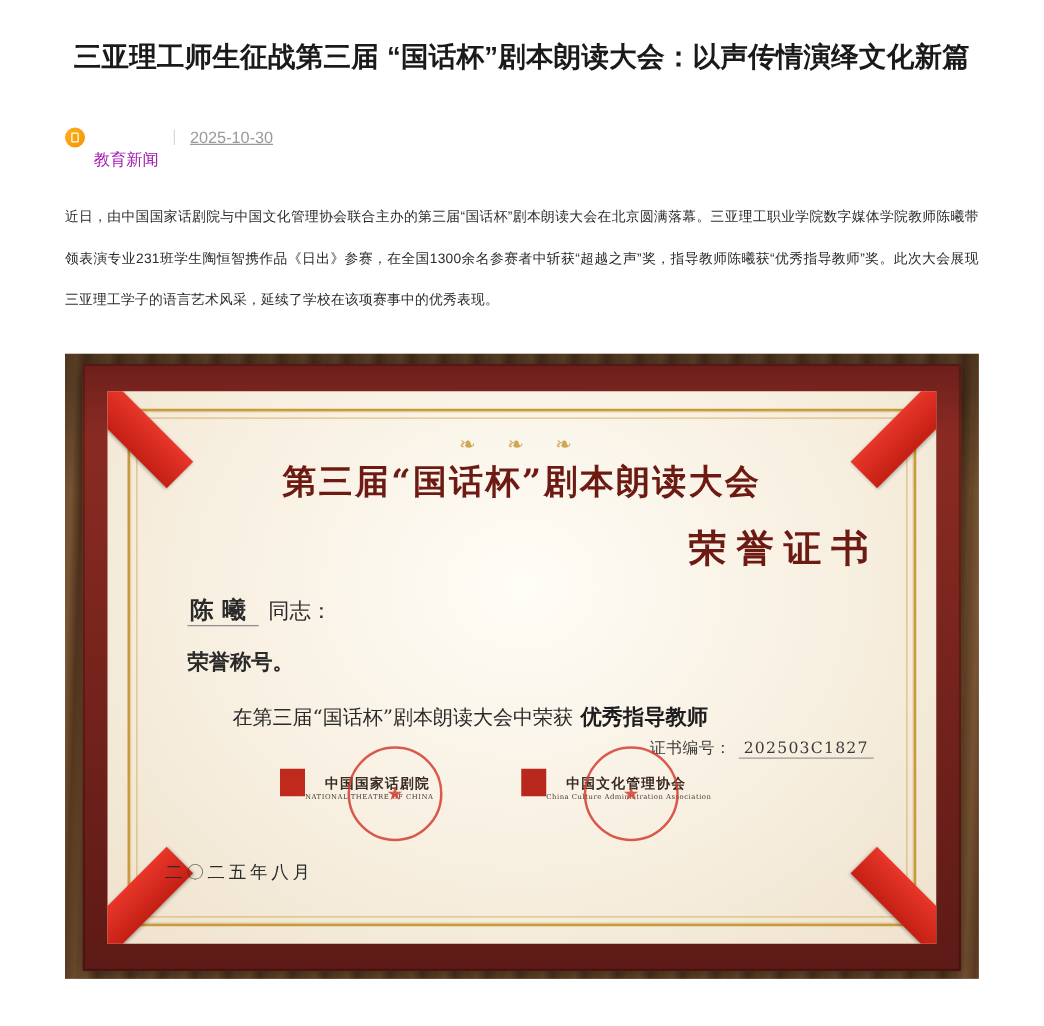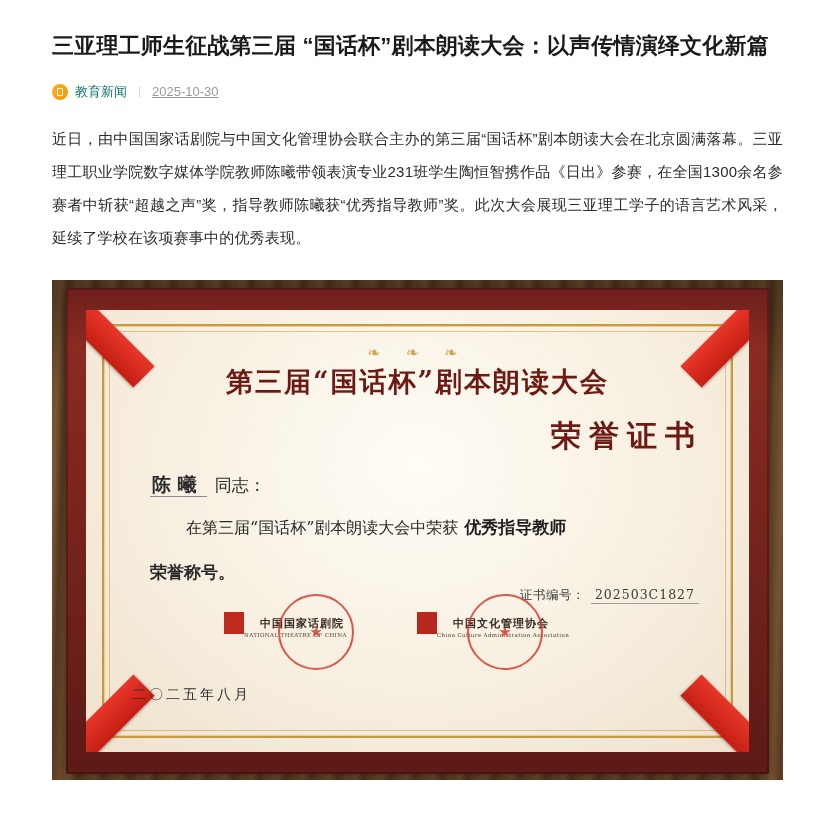--- a/index.html
+++ b/index.html
@@ -19,20 +19,21 @@
     box-sizing: border-box;
     padding: 28px 52px 0 52px;
   }
   .article-title {
     font-size: 22px;
     line-height: 36px;
     font-weight: 700;
     color: #1a1a1a;
     letter-spacing: 0.2px;
     margin: 0 0 20px 0;
+    text-align: center;
   }
   .meta-row {
     display: flex;
     align-items: center;
     margin: 0 0 22px 0;
   }
   .source-badge {
     display: inline-flex;
     align-items: center;
   }
@@ -52,38 +53,39 @@
     left: 5px;
     top: 4px;
     width: 6px;
     height: 8px;
     border: 1.4px solid #ffffff;
     border-radius: 1px;
     box-sizing: border-box;
   }
   .source-name {
     font-size: 13px;
-    color: #0f766e;
+    color: #a21caf;
     line-height: 16px;
+    margin-top: 36px;
   }
   .meta-divider {
     width: 1px;
     height: 12px;
     background: #d8d8d8;
     margin: 0 12px;
     display: inline-block;
   }
   .meta-date {
     font-size: 13px;
     color: #9a9a9a;
     line-height: 16px;
     text-decoration: underline;
   }
   .article-body p {
-    font-size: 15px;
+    font-size: 11px;
     line-height: 33px;
     color: #2b2b2b;
     margin: 0;
     text-align: justify;
     letter-spacing: 0.2px;
   }
   .figure {
     margin: 26px 0 0 0;
     width: 731px;
   }
@@ -351,25 +353,25 @@
             <div class="cert-flourish">❧ ❧ ❧</div>
 
             <div class="cert-title-main">第三届“国话杯”剧本朗读大会</div>
 
             <div class="cert-title-sub">荣誉证书</div>
 
             <div class="cert-salutation">
               <span class="name">陈 曦</span><span>同志：</span>
             </div>
 
+            <div class="cert-line strong2">荣誉称号。</div>
+
             <div class="cert-line indent">
               <span>在第三届“国话杯”剧本朗读大会中荣获</span><span class="hl">优秀指导教师</span>
             </div>
-
-            <div class="cert-line strong2">荣誉称号。</div>
 
 
             <div class="cert-code-row">
               <span>证书编号：</span><span class="code-val">202503C1827</span>
             </div>
 
             <div class="cert-seals">
 
               <div class="seal left">
                 <span class="seal-logo-mark"></span>

